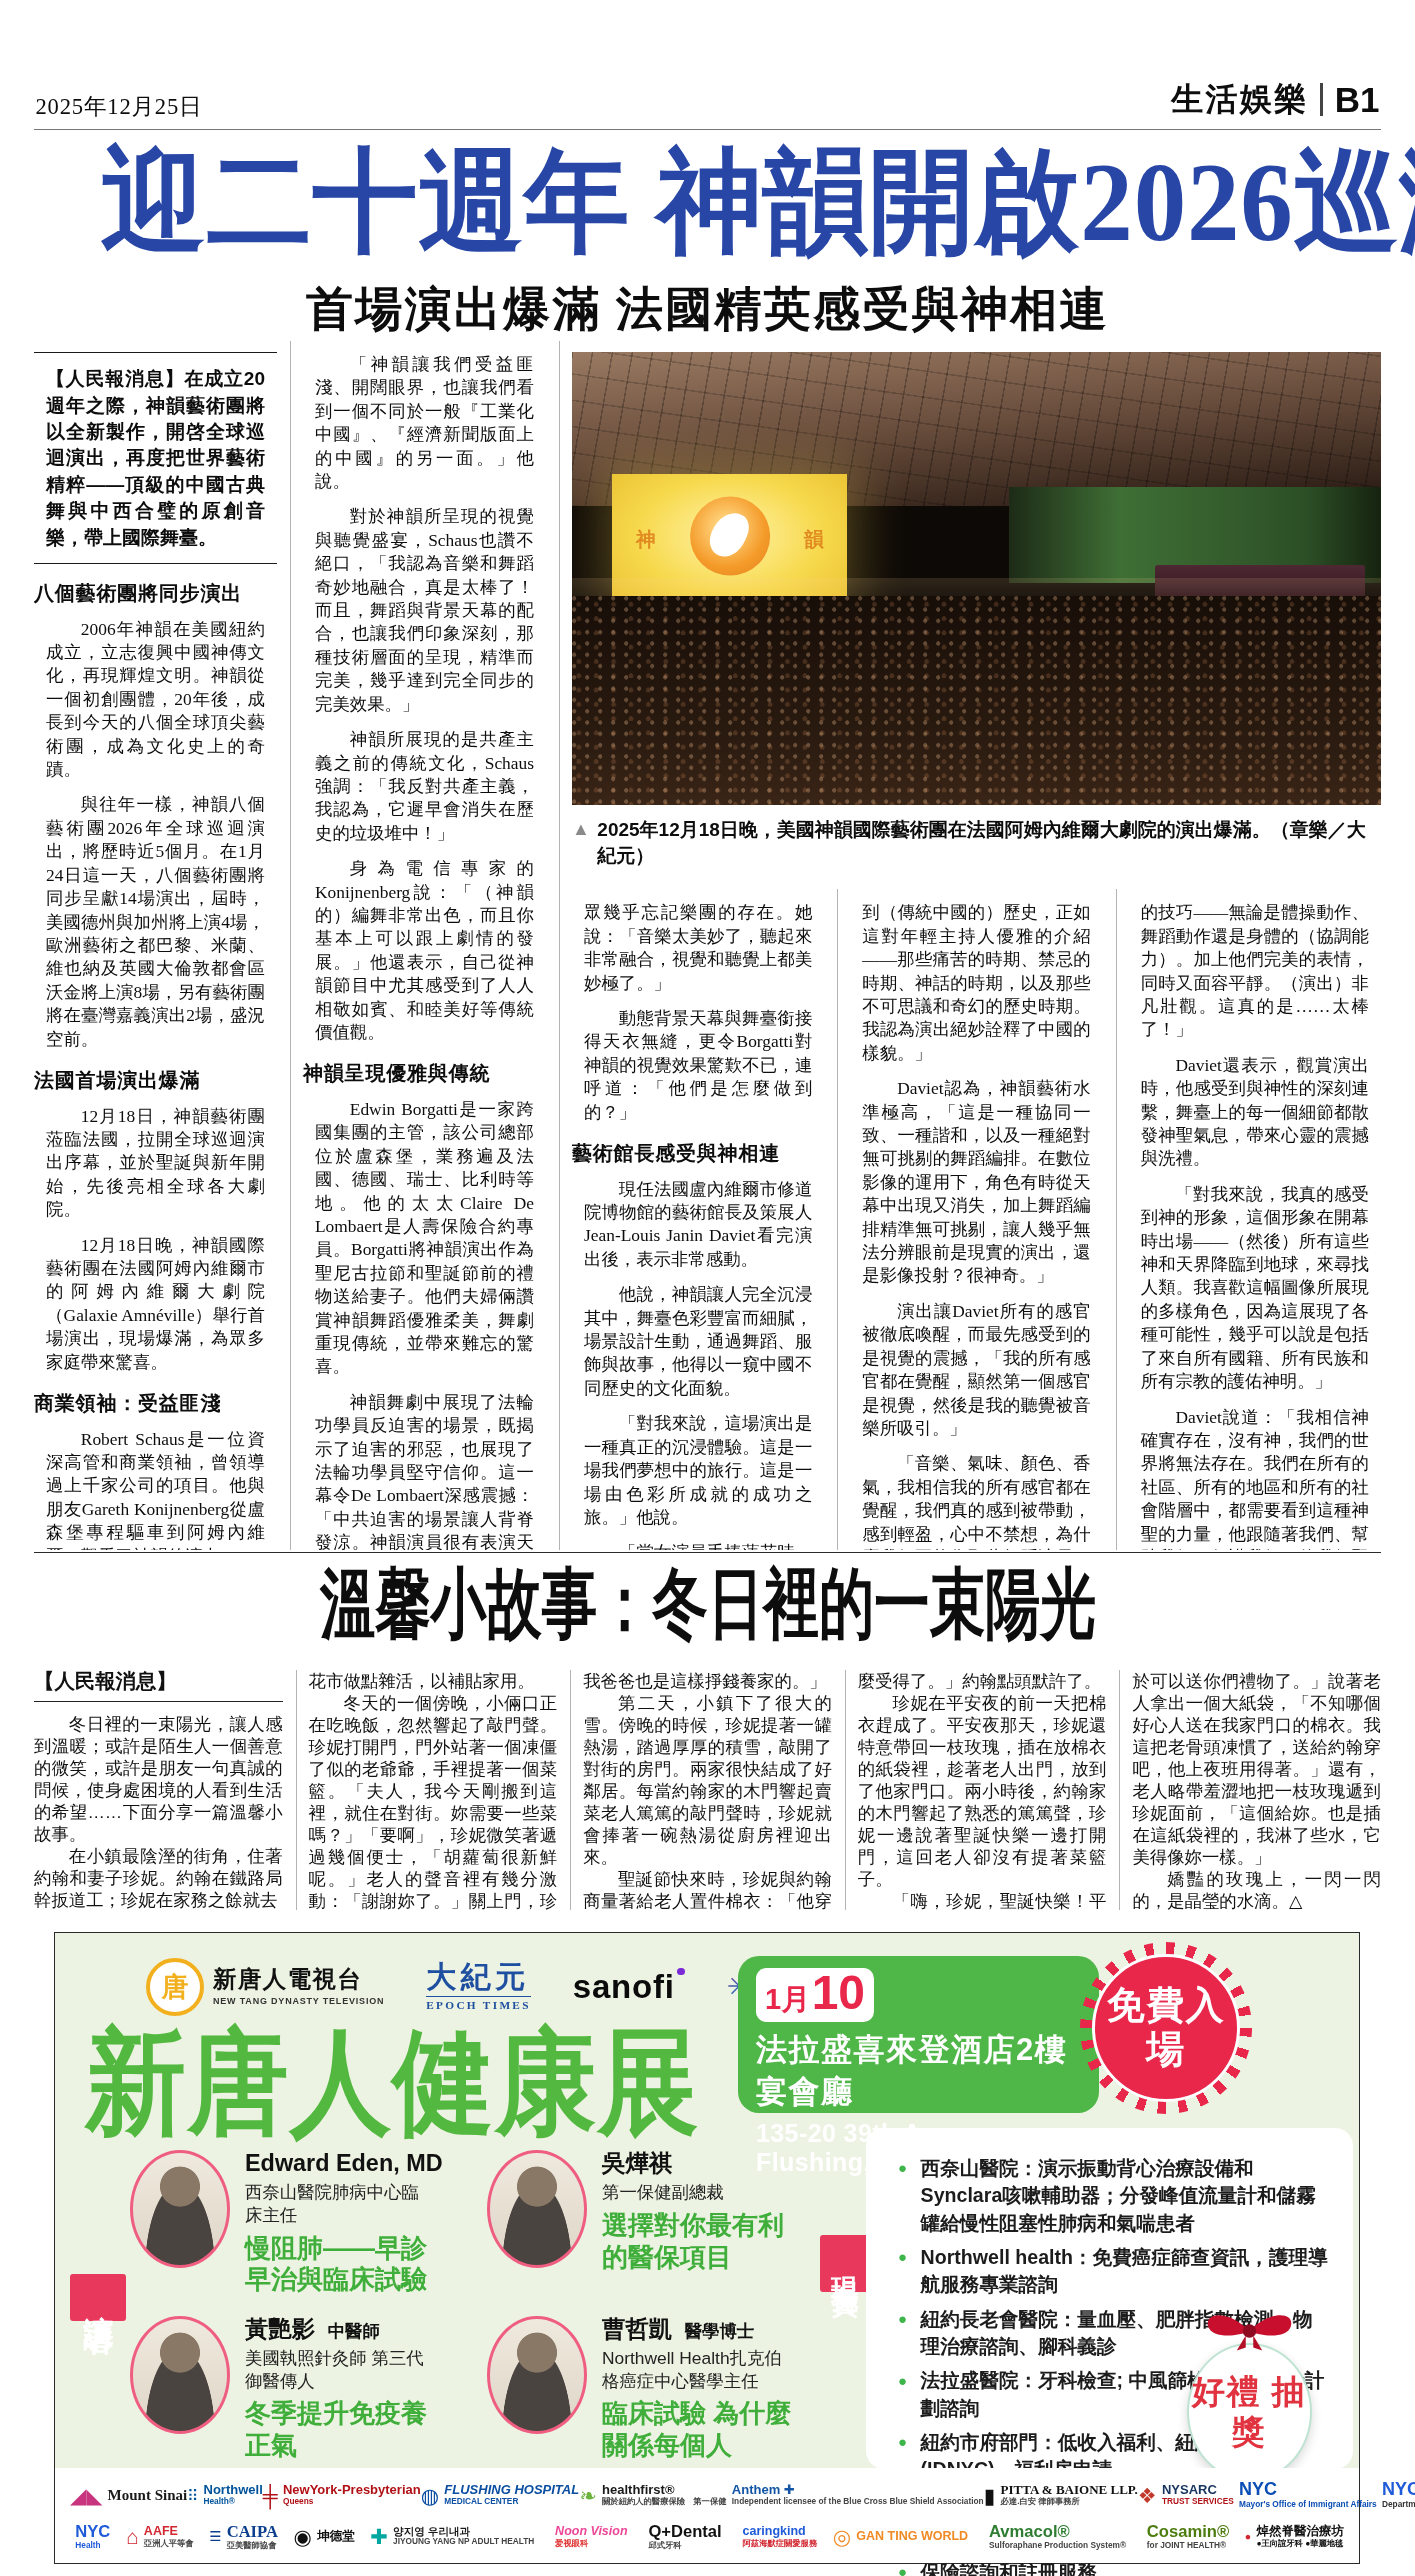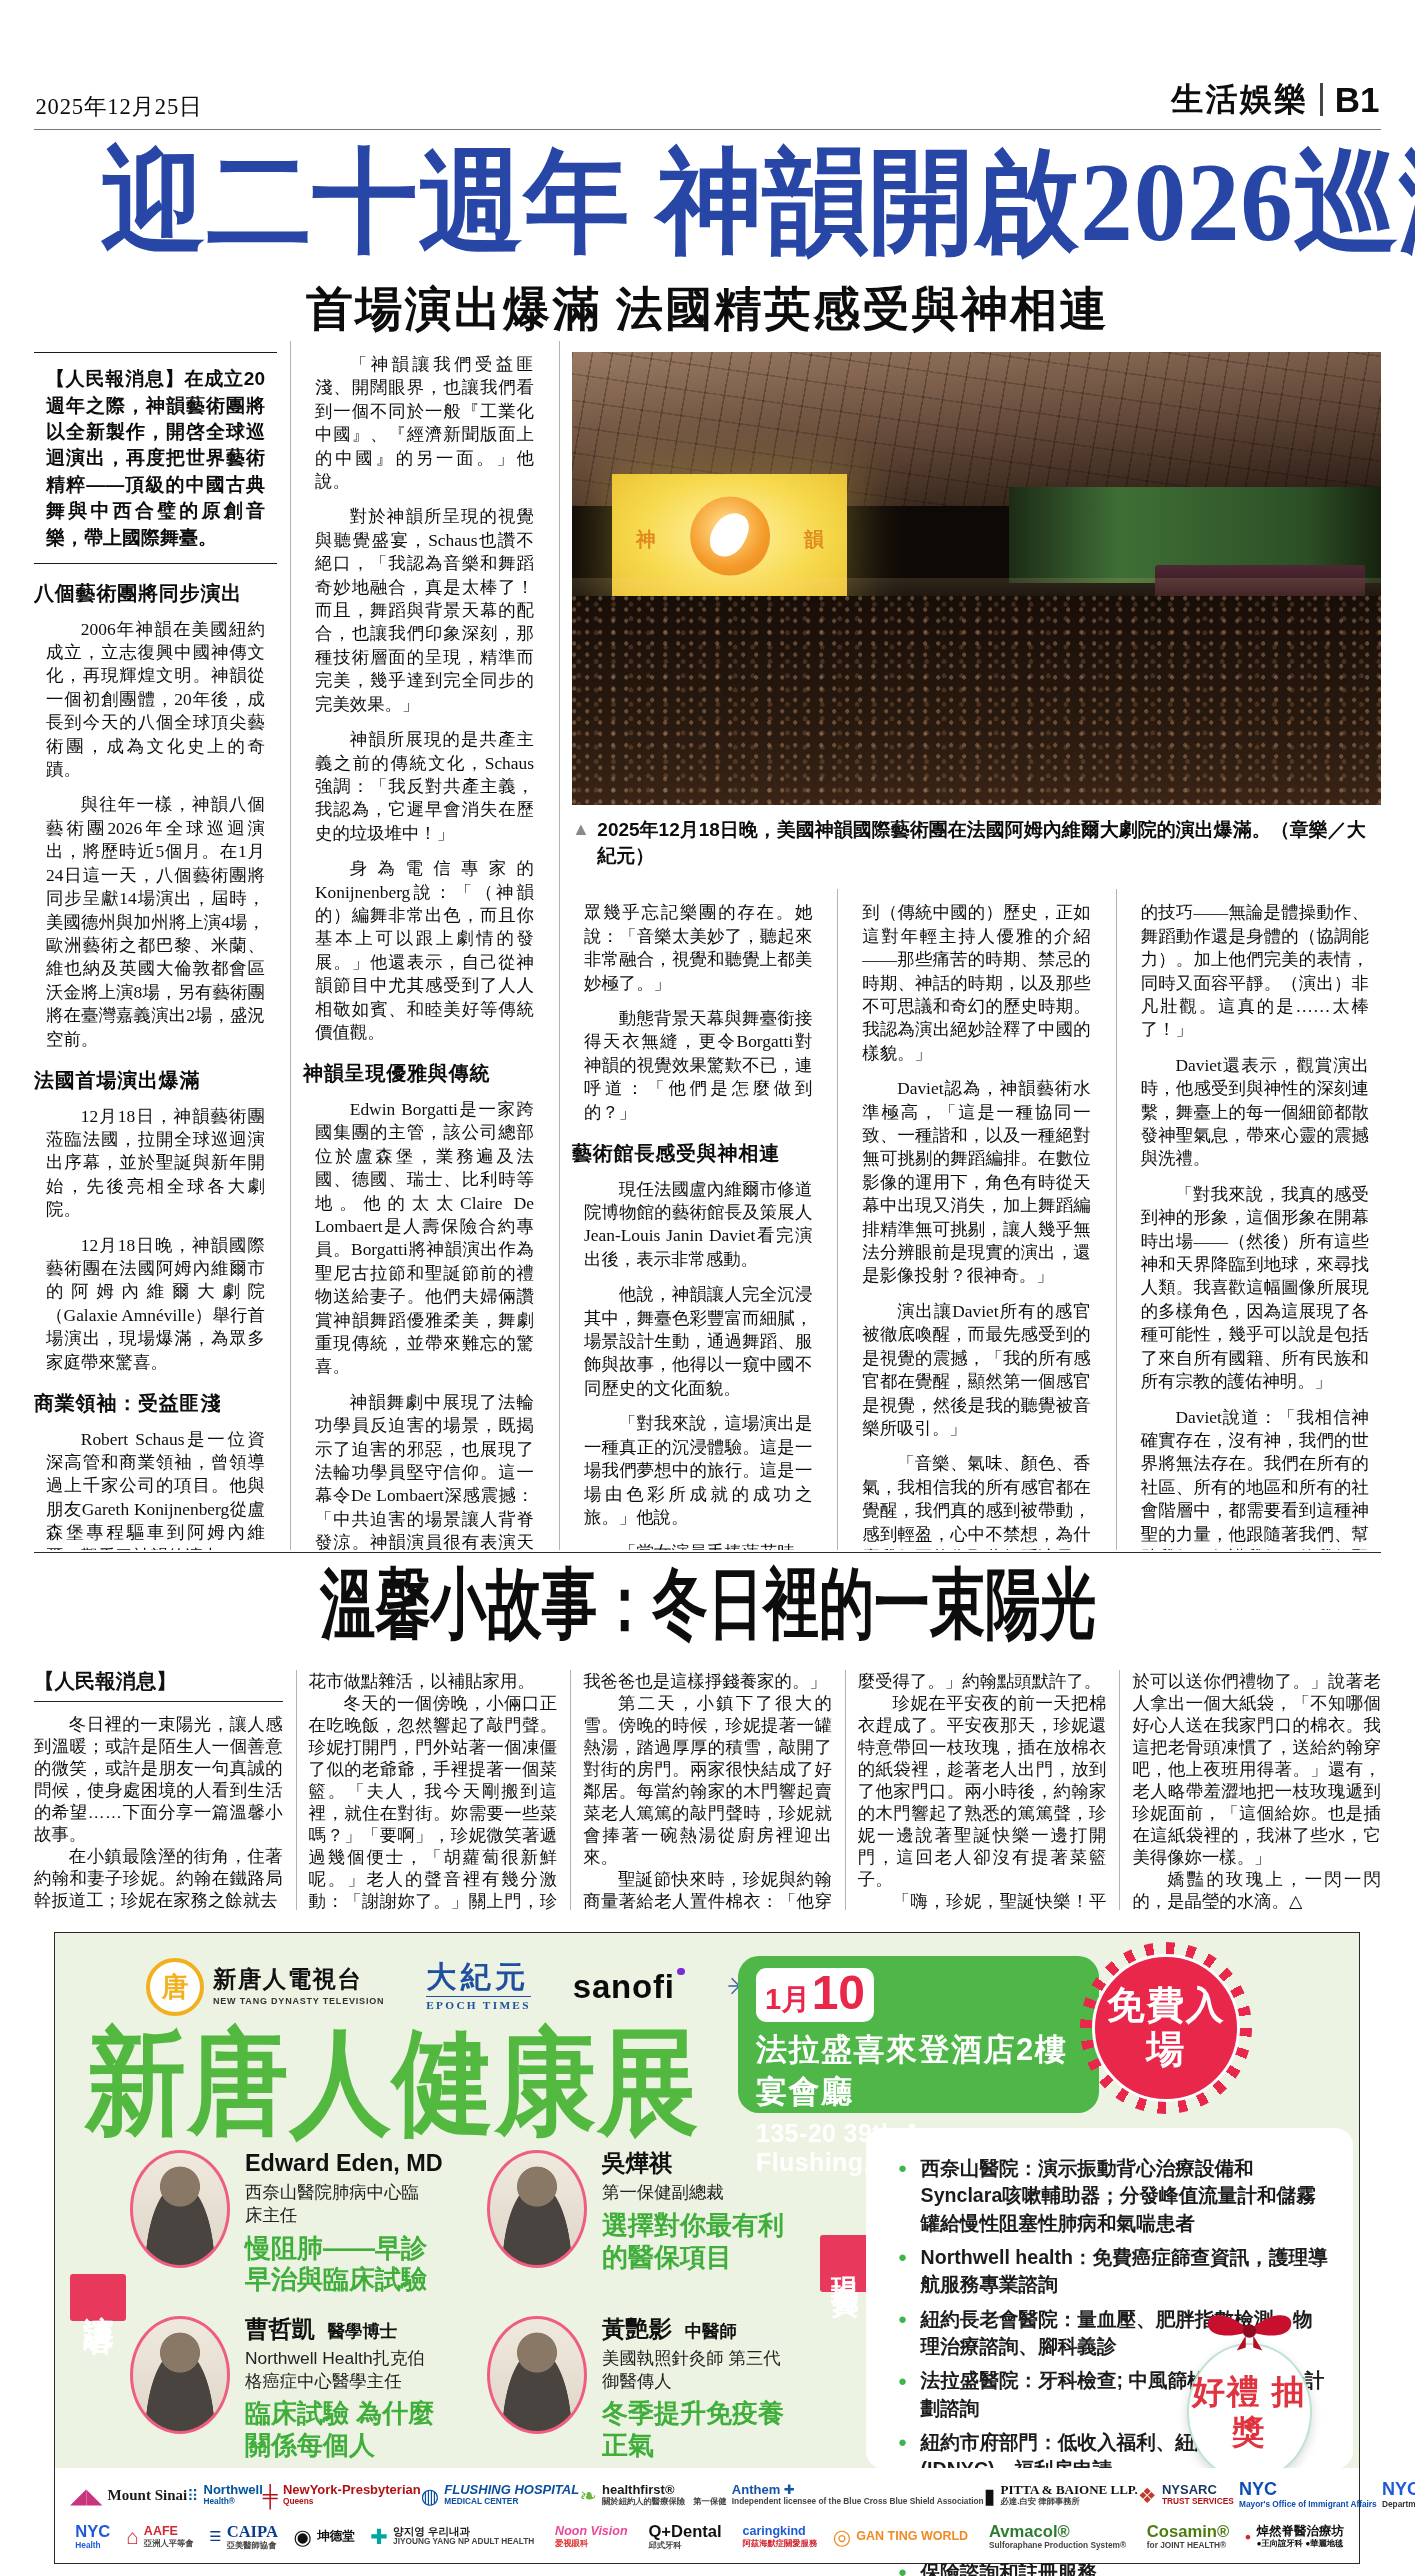--- a/index.html
+++ b/index.html
@@ -367,37 +367,37 @@
           </div>
           <div class="tl">第一保健副總裁</div>
           <div class="tp">選擇對你最有利的醫保項目</div>
         </div>
       </div>
 
       <div class="sp">
         <div class="avatar"></div>
         <div>
           <div class="nm">
+            <span>黃艷影</span>
+            <span class="sfx">中醫師</span>
+          </div>
+          <div class="tl">美國執照針灸師 第三代御醫傳人</div>
+          <div class="tp">冬季提升免疫養正氣</div>
+        </div>
+      </div>
+
+      <div class="sp">
+        <div class="avatar"></div>
+        <div>
+          <div class="nm">
             <span>曹哲凱</span>
             <span class="sfx">醫學博士</span>
           </div>
           <div class="tl">Northwell Health扎克伯格癌症中心醫學主任</div>
           <div class="tp">臨床試驗 為什麼關係每個人</div>
-        </div>
-      </div>
-
-      <div class="sp">
-        <div class="avatar"></div>
-        <div>
-          <div class="nm">
-            <span>黃艷影</span>
-            <span class="sfx">中醫師</span>
-          </div>
-          <div class="tl">美國執照針灸師 第三代御醫傳人</div>
-          <div class="tp">冬季提升免疫養正氣</div>
         </div>
       </div>
     </div>
 
   <div class="vtab free">現場免費</div>
 
   <div class="freebox">
 
   <div class="fb">西奈山醫院：演示振動背心治療設備和Synclara咳嗽輔助器；分發峰值流量計和儲霧罐給慢性阻塞性肺病和氣喘患者</div>
       <div class="fb">Northwell health：免費癌症篩查資訊，護理導航服務專業諮詢</div>

